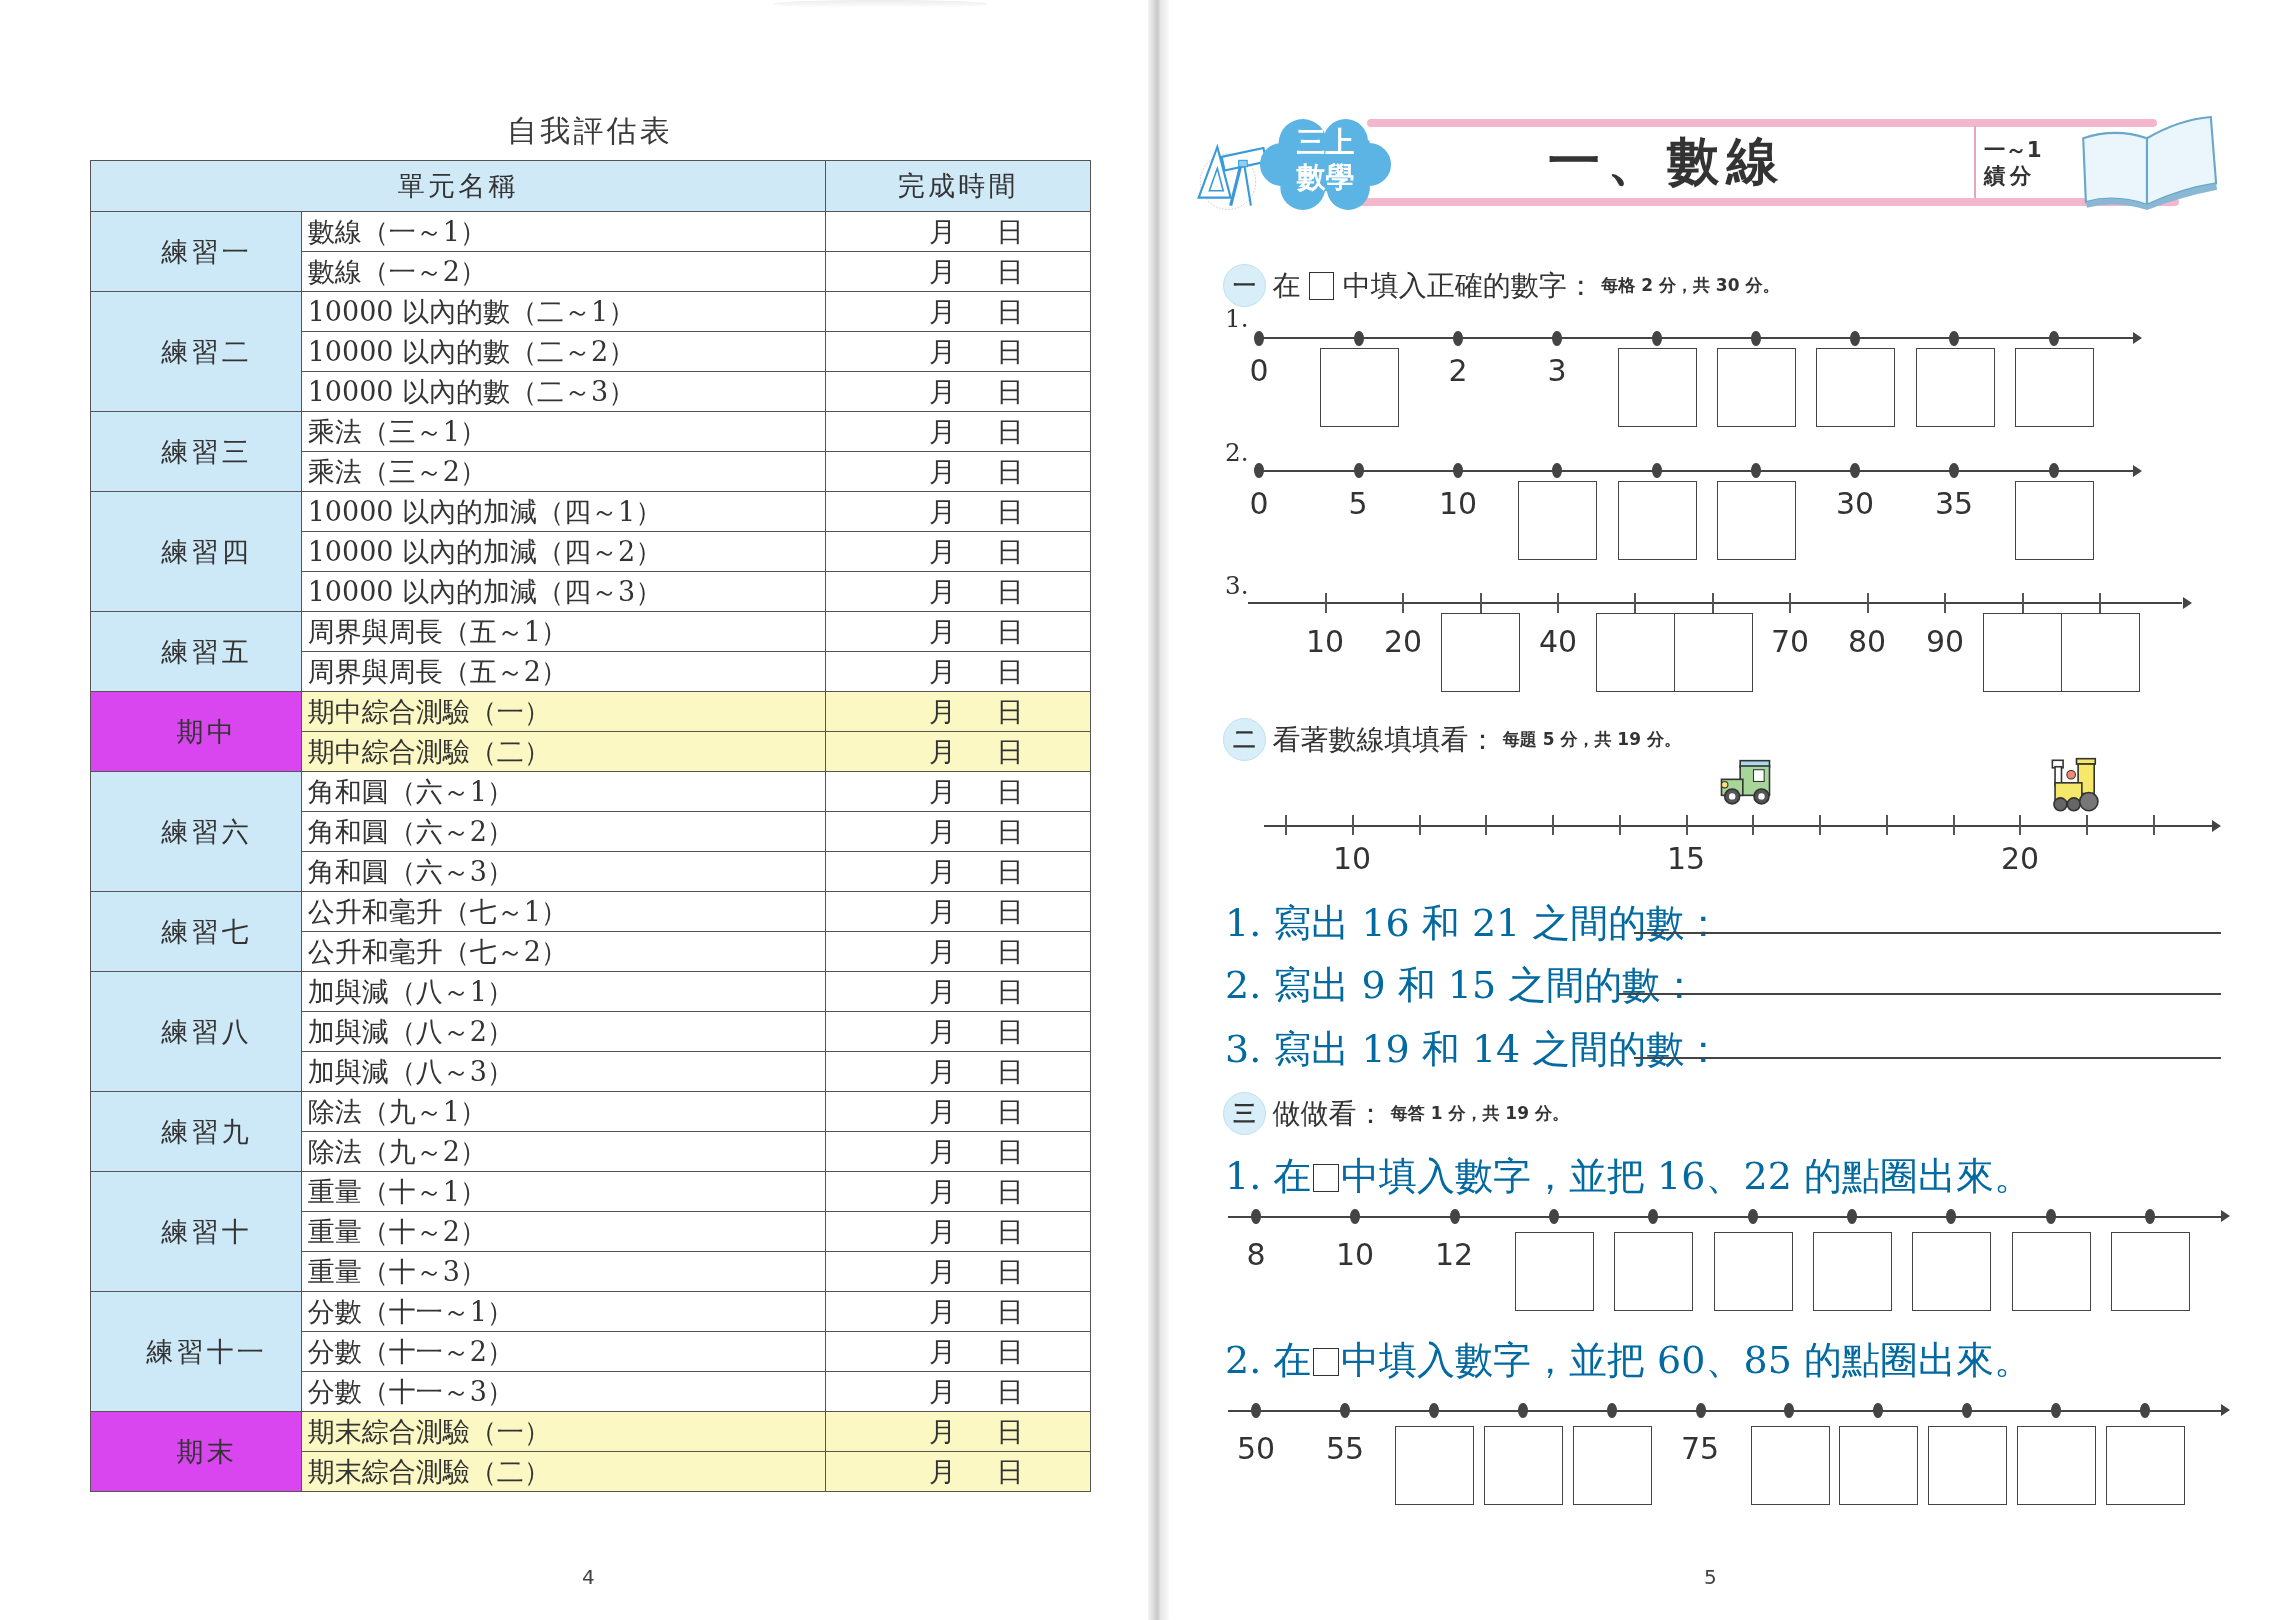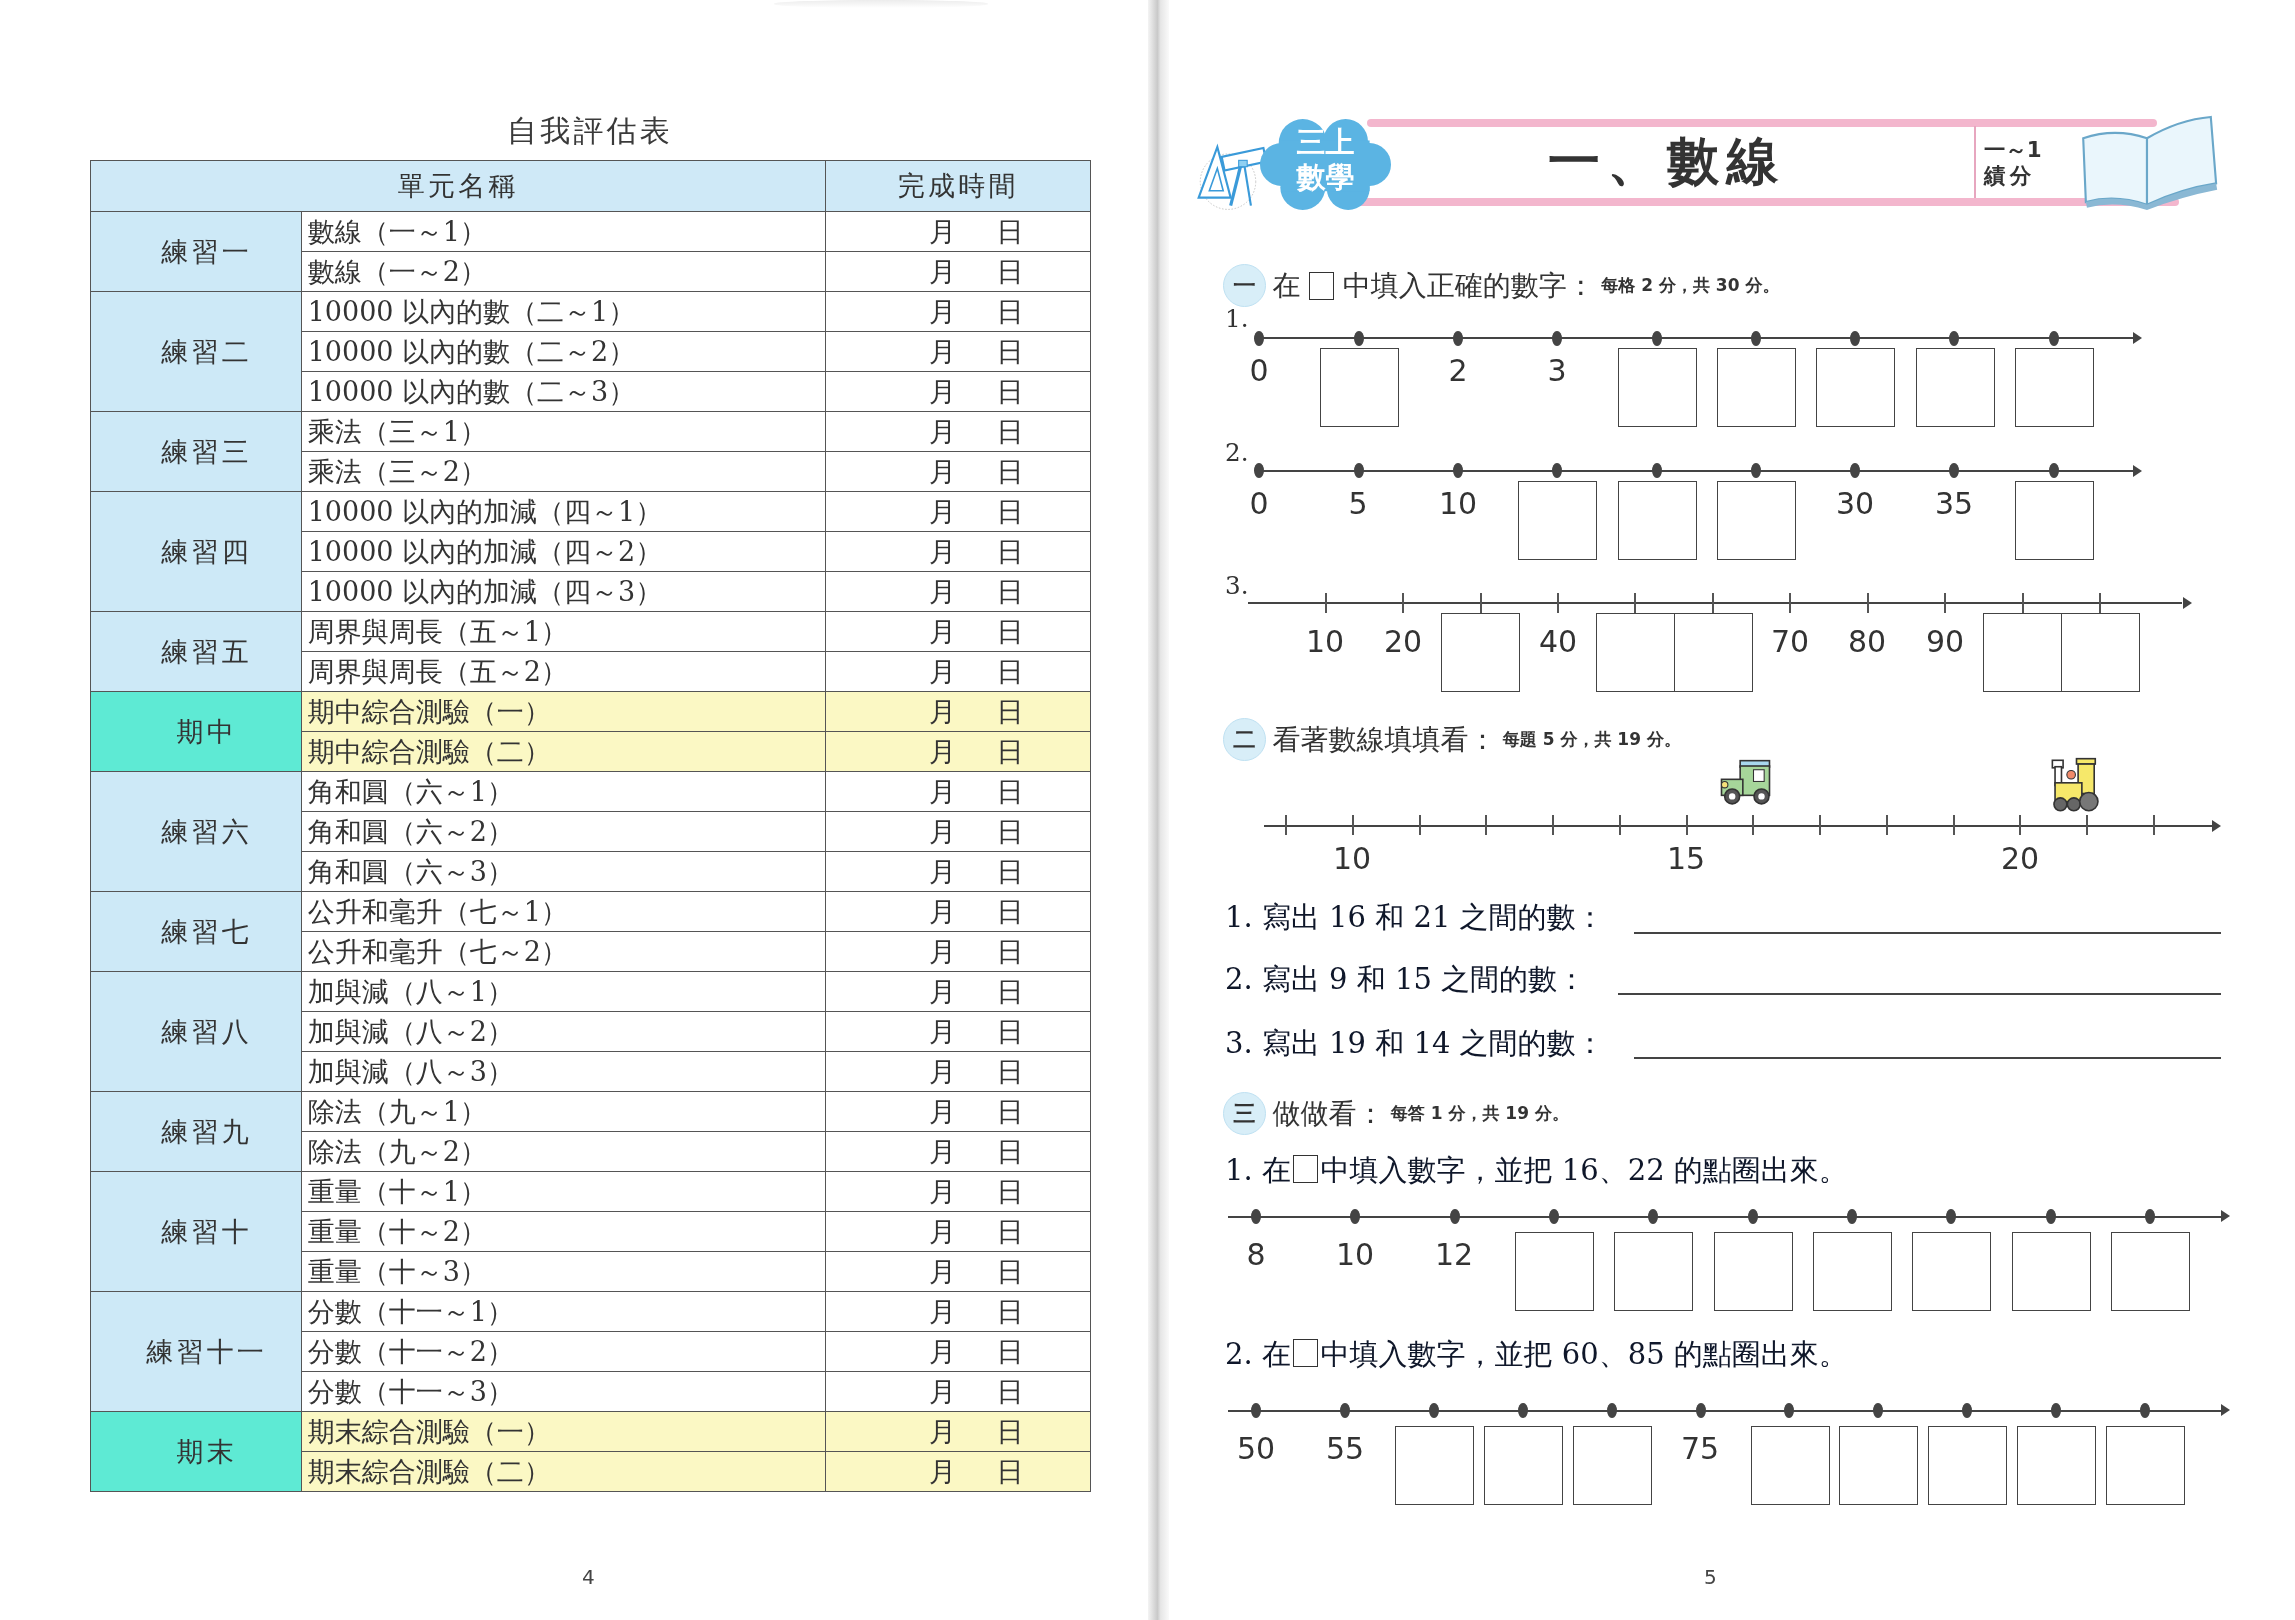--- a/index.html
+++ b/index.html
@@ -16,21 +16,21 @@
               font-size:30px; letter-spacing:3.2px; color:#3a3a3a; }
   table.eval { position:absolute; left:90px; top:160px; width:1001px; border-collapse:collapse;
                font-family:"DejaVu Serif", serif; color:#333; }
   table.eval td, table.eval th { border:1.6px solid #555; padding:0; }
   table.eval th { background:#cfe9f7; height:50px; font-weight:normal; font-size:27px; letter-spacing:3.2px; }
   table.eval td { height:39px; font-size:27px; }
   table.eval td.grp { width:208px; text-align:center; background:#cde9f7; letter-spacing:3.2px;padding-left:21px; }
   table.eval td.name { width:537px; padding-left:5.3px; white-space:nowrap;margin-top:48px; }
   table.eval td.time { width:251px; text-align:center; word-spacing:32px;padding-left:36px; }
   table.eval tr.exam td { background:#fbf8c4; }
-  table.eval tr.exam td.grp { background:#5eead4; }
+  table.eval tr.exam td.grp { background:#d946ef; }
   .lp-num { left:582px; top:1565px; font-size:20px; color:#444; }
   .banner-top { left:1367px; top:119px; width:790px; height:7.5px; background:#f3b6cd; border-radius:4.3px; }
   .banner-bot { left:1346px; top:198px; width:833px; height:7.5px; background:#f3b6cd; border-radius:4.3px; }
   .banner-divider { left:1974px; top:126px; width:1.6px; height:72px; background:#e7a6bf; }
   .cloud { left:1260px; top:119px; width:131px; height:91px; }
   .cloud-label { left:1271px; top:125px; width:109px; text-align:center; color:#fff; font-weight:bold;
                  font-size:29px; line-height:35px; }
   .tools { left:1188px; top:131px; width:80px; height:80px; }
   .chapter-title { left:1548px; top:127px; font-size:52px; font-weight:bold; color:#333; letter-spacing:7.5px; }
   .score-code { left:1984px; top:135px; font-size:21.4px; font-weight:bold; color:#333; }
@@ -43,21 +43,21 @@
   .sec-head .pts { font-family:"DejaVu Sans", sans-serif; font-size:17px; font-weight:bold; }
   .sq-inline { display:inline-block; width:23.5px; height:26px; border:1.6px solid #333; vertical-align:-3.2px; margin:0 2.1px; }
 
   .nl-label { font-size:24.6px; font-family:"DejaVu Serif", serif; color:#333; }
   .axis { height:1.6px; background:#444; }
   .arrow { width:0; height:0; border-top:6.4px solid transparent; border-bottom:6.4px solid transparent; border-left:9.6px solid #444; }
   .dot { width:9.6px; height:15px; background:#444; border-radius:50%; }
   .tick { width:1.6px; height:20px; background:#555; }
   .ans-box { border:1.6px solid #444; background:#fff; }
   .num { font-size:30px; color:#333; text-align:center; width:64px; }
-  .q-line { font-size:29px; font-family:"DejaVu Serif", serif; color:#0f172a; }
+  .q-line { font-size:38px; font-family:"DejaVu Serif", serif; color:#0369a1; }
   .ans-line { height:1.6px; background:#444; }
   .rp-num { left:1704px; top:1565px; font-size:20px; color:#444; }
 </style>
 </head>
 <body>
 
 <div class="abs topshadow"></div>
 <div class="abs gutter"></div>
 
 <div class="abs lp-title">自我評估表</div>

